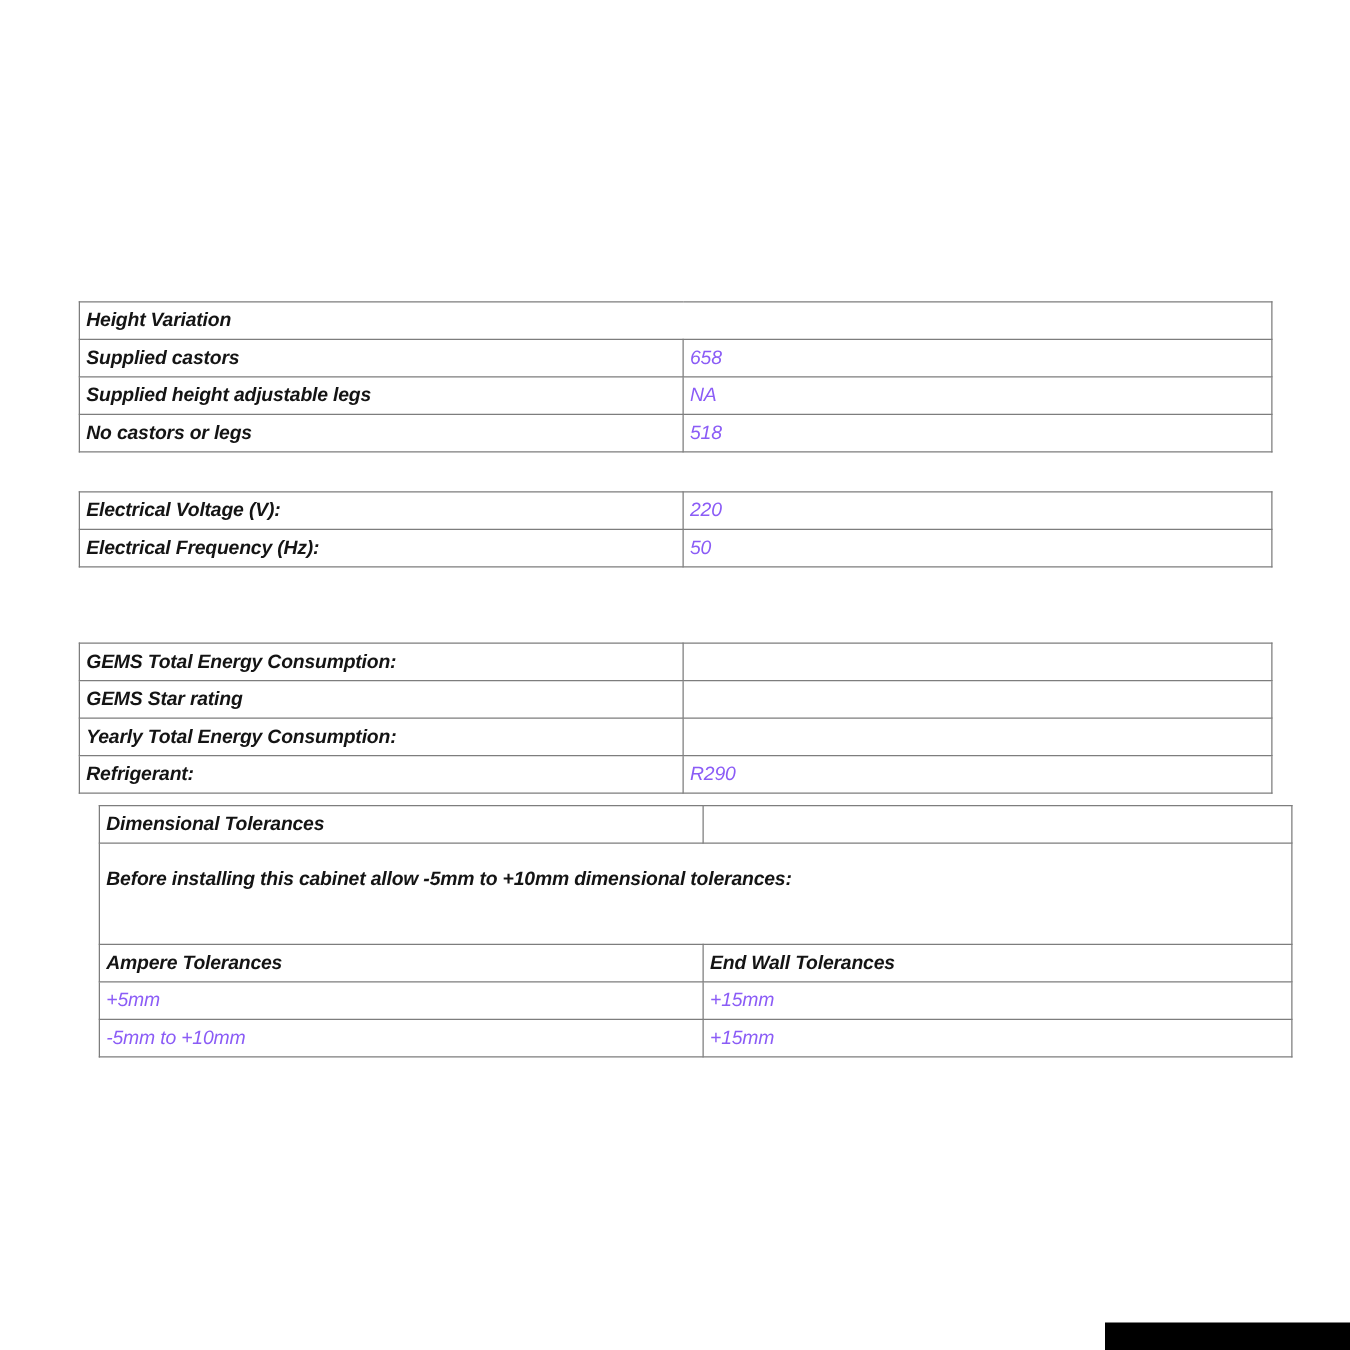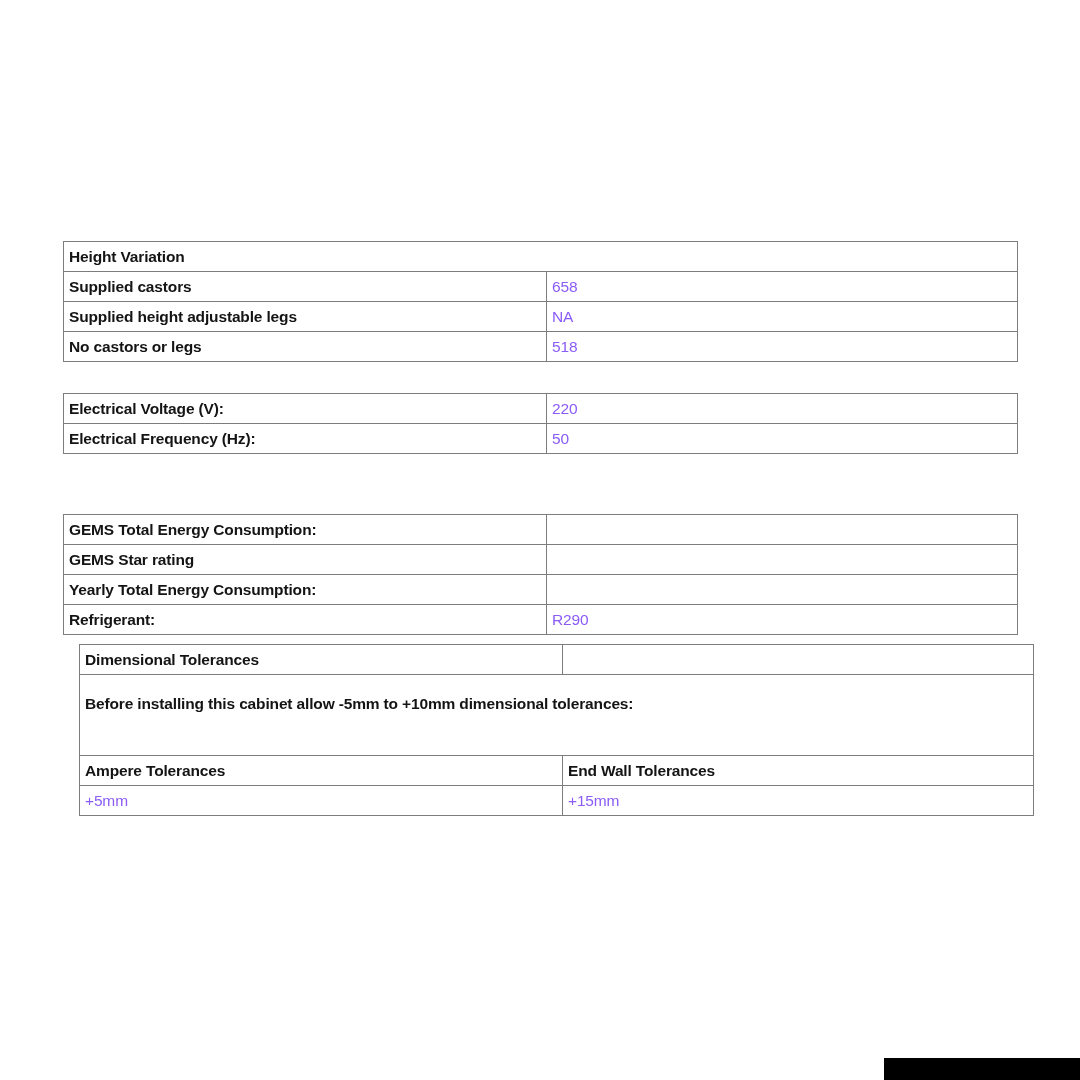--- a/index.html
+++ b/index.html
@@ -26,20 +26,21 @@
     background: #ffffff;
   }
 
   .spec-table {
     position: absolute;
     left: 63px;
     width: 954px;
     border-collapse: collapse;
     table-layout: fixed;
     background: #ffffff;
+    font-style: italic;
   }
 
   .spec-table td {
     border: 1px solid #7d7d7d;
     padding: 0 5px;
     vertical-align: middle;
     height: 29px;
     font-size: 15.5px;
     line-height: 17px;
     color: #1a1a1a;
@@ -171,18 +172,22 @@
         <td class="tall-note" colspan="2">Before installing this cabinet allow -5mm to +10mm dimensional tolerances:</td>
       </tr>
       <tr>
         <td class="label">Ampere Tolerances</td>
         <td class="label">End Wall Tolerances</td>
       </tr>
       <tr>
         <td class="value">+5mm</td>
         <td class="value">+15mm</td>
       </tr>
+      <tr>
+        <td class="value">-5mm to +10mm</td>
+        <td class="value">+15mm</td>
+      </tr>
     </tbody>
   </table>
 
   <div id="bottom-bar"></div>
 
 </div>
 
 </body></html>

